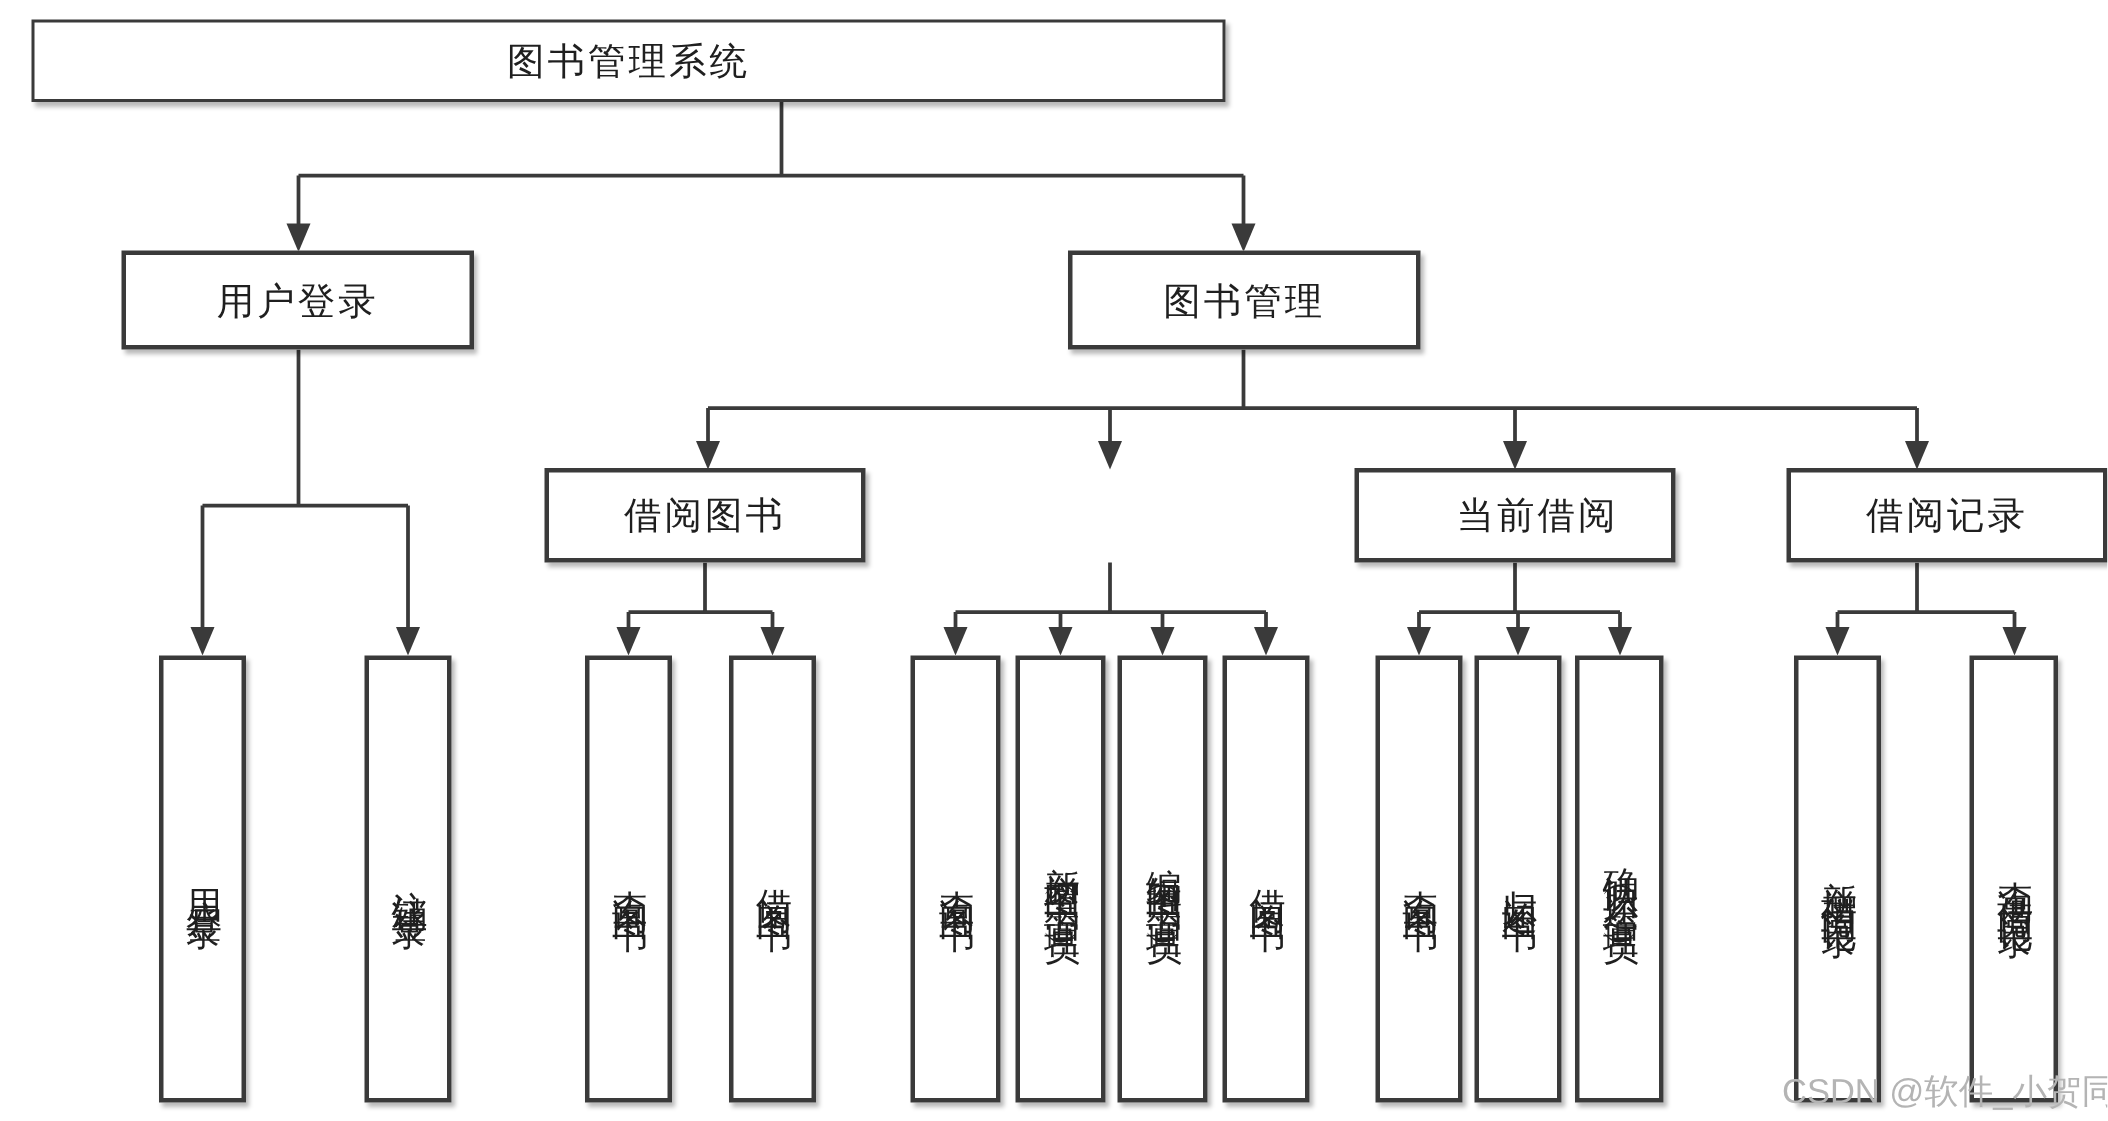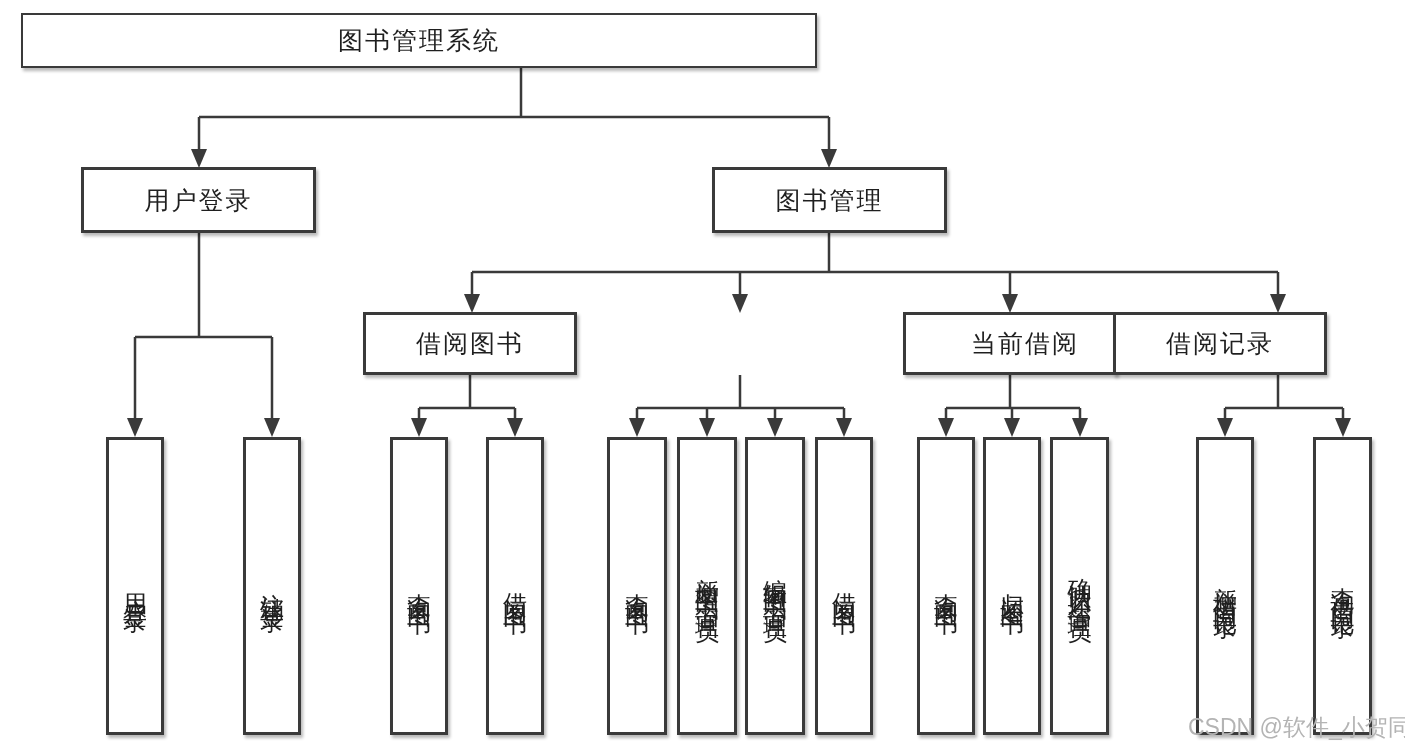--- a/index.html
+++ b/index.html
@@ -102,21 +102,21 @@
   <div class="box l2-box" style="left:712px;">
     <span class="hlabel">图书管理</span>
   </div>
 
   <div class="box l3-box" style="left:363px;">
     <span class="hlabel">借阅图书</span>
   </div>
   <div class="box l3-box" style="left:903px;padding-left:30px;">
     <span class="hlabel">当前借阅</span>
   </div>
-  <div class="box l3-box" style="left:1113px;">
+  <div class="box l3-box" style="left:1191px;">
     <span class="hlabel">借阅记录</span>
   </div>
 
   <div class="box leaf-box" style="left:106px;">
     <span class="vlabel">用户登录</span>
   </div>
   <div class="box leaf-box" style="left:243px;">
     <span class="vlabel">注销登录</span>
   </div>
 

